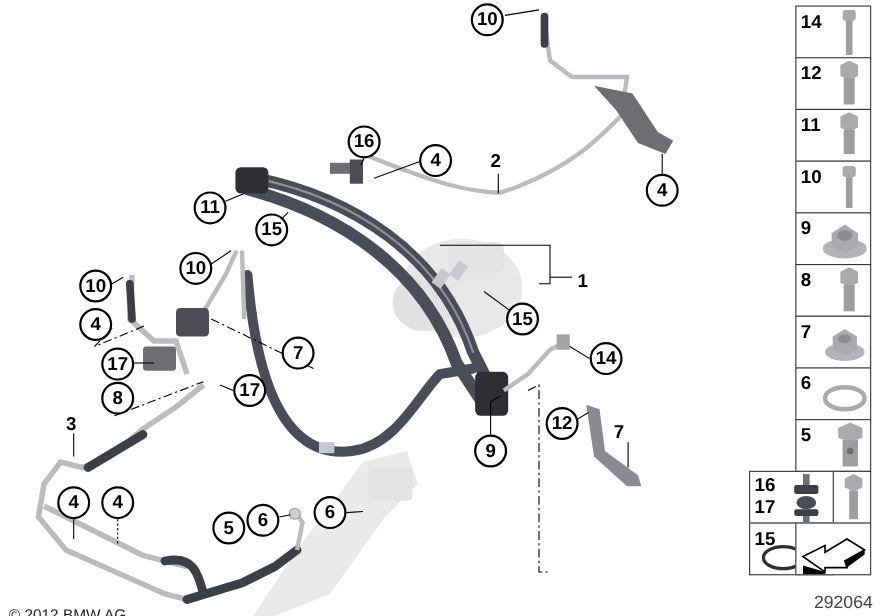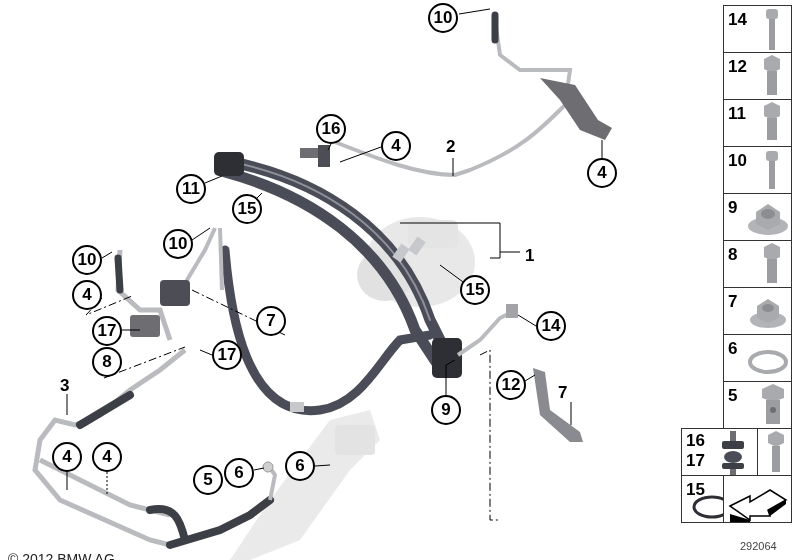--- a/index.html
+++ b/index.html
@@ -6,21 +6,21 @@
   body { width:800px; height:560px; position:relative; overflow:hidden; font-family:"Liberation Sans", sans-serif; }
   #canvas { position:absolute; left:0; top:0; width:800px; height:560px; }
   .callout { position:absolute; width:30px; height:30px; border:2px solid #000; border-radius:50%; background:#fff;
              box-sizing:border-box; display:flex; align-items:center; justify-content:center;
              font-weight:bold; font-size:17px; color:#000; cursor:pointer; }
   .plain-label { position:absolute; font-weight:bold; font-size:17px; color:#000; cursor:pointer; }
   .grid-cell { position:absolute; width:69px; height:48px; border:1px solid #333; box-sizing:border-box; background:#fff; }
   .grid-num { position:absolute; left:4px; top:4px; font-weight:bold; font-size:17px; color:#000; }
   .half-left { position:absolute; border:1px solid #333; box-sizing:border-box; background:#fff; }
   .footer-left { position:absolute; left:8px; top:551px; font-size:14px; color:#222; }
-  .footer-right { position:absolute; left:740px; top:540px; font-size:11px; color:#444; }
+  .footer-right { position:absolute; left:740px; top:540px; font-size:16px; color:#444; }
 </style>
 </head>
 <body>
 
 <div id="canvas">
   <svg width="800" height="560" viewBox="0 0 800 560" style="position:absolute;left:0;top:0;">
 
     <g opacity="0.55">
       <ellipse cx="420" cy="262" rx="55" ry="45" fill="#d6d6d6"></ellipse>
       <ellipse cx="385" cy="275" rx="28" ry="26" fill="#cacaca"></ellipse>

